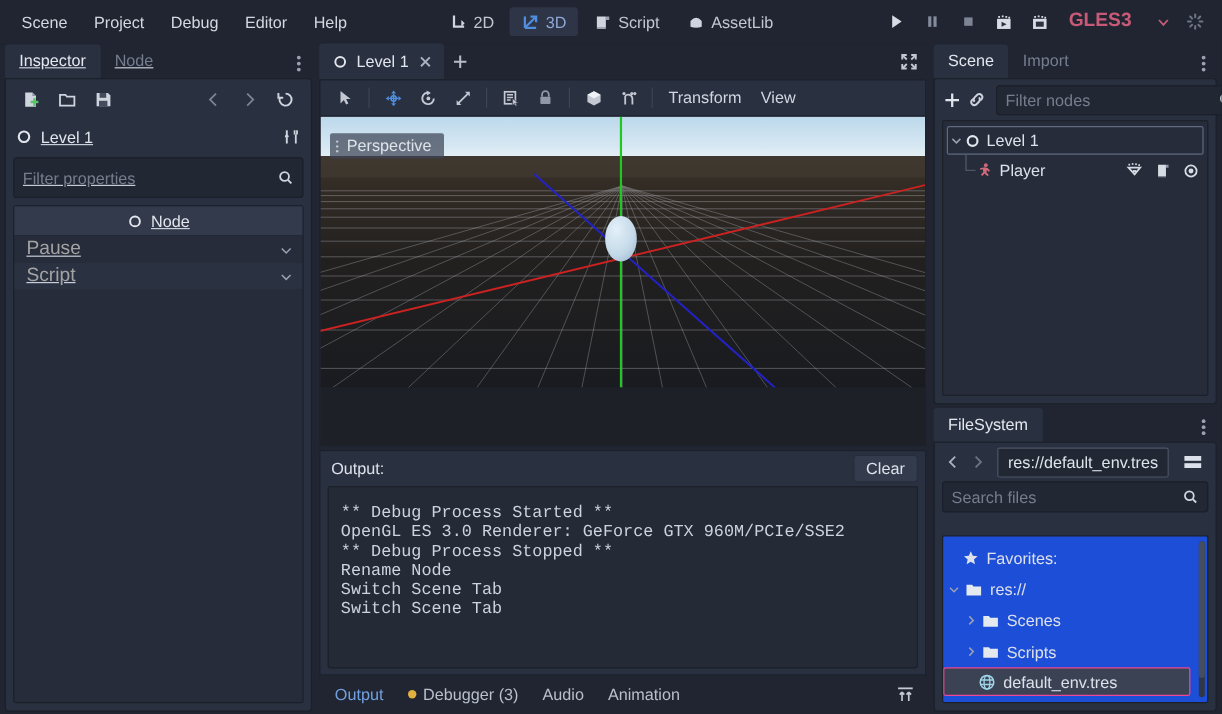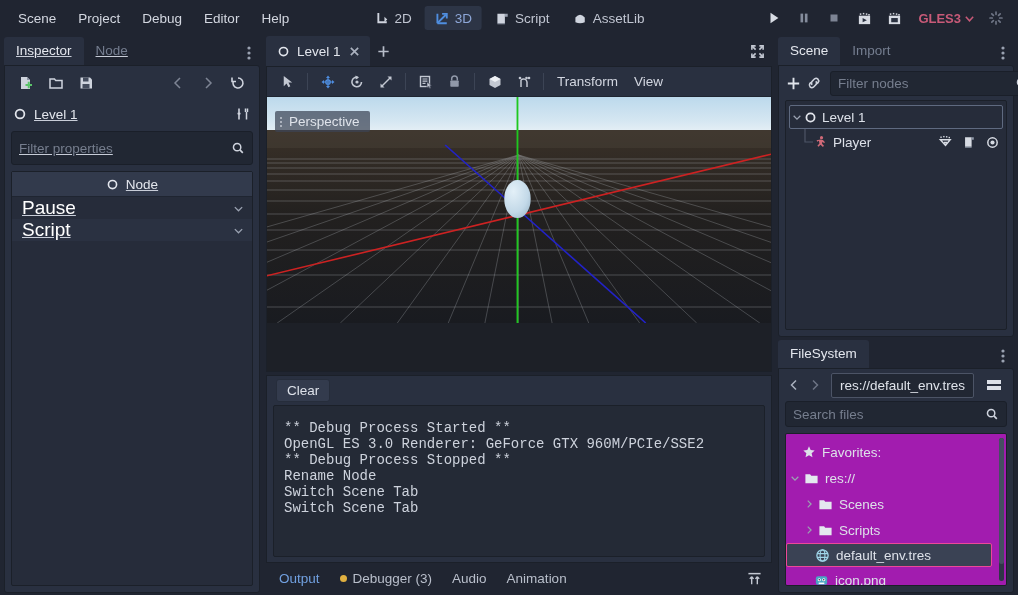--- a/index.html
+++ b/index.html
@@ -41,22 +41,22 @@
 
   .right-group {
     margin-left: auto; display: flex; align-items: center;
     gap: 2px; padding-right: 8px;
   }
   .tool-btn {
     width: 28px; height: 26px; display: flex; align-items: center; justify-content: center;
     border-radius: 3px;
   }
   .gles {
-    color: #c85a78; font-size: 13px; font-weight: bold;
-    padding: 3px 5px 3px 8px; display: flex; align-items: center; gap: 3px;
+    color: #c85a78; font-size: 16px; font-weight: bold;
+    padding: 3px 5px 3px 8px; display: flex; align-items: center; gap: 21px;
   }
 
   
   .main { flex: 1; display: flex; min-height: 0; padding: 0 0 2px 0; gap: 0; }
 
   
   .panel-tabs {
     display: flex; align-items: flex-end; height: 29px;
     background: #202531; position: relative;
   }
@@ -108,21 +108,21 @@
     display: flex; flex-direction: column;
   }
   .prop-cat {
     height: 25px; background: #323a4c;
     display: flex; align-items: center; justify-content: center; gap: 7px;
     font-size: 13.5px; color: #e3e6ed;
     border-bottom: 1px solid #1f2531;
   }
   .prop-row {
     height: 22px; display: flex; align-items: center;
-    padding: 0 8px 0 10px; font-size: 19px; color: #ffffff;
+    padding: 0 8px 0 10px; font-size: 16px; color: #a3a3a3;
   }
   .prop-row:nth-child(odd) { background: #2a3141; }
   .prop-row .lbl { flex: 1; }
 
   
   .center-col {
     flex: 1; min-width: 0; display: flex; flex-direction: column;
     padding: 0 2px;
   }
   .scene-tabbar {
@@ -258,22 +258,22 @@
     margin: 0 6px 6px 6px; height: 26px;
     background: #212733; border: 1px solid #1a1f29; border-radius: 3px;
     display: flex; align-items: center; padding: 0 7px;
   }
   .fs-search input {
     flex: 1; background: transparent; border: none; outline: none;
     color: #cfd4de; font-family: "Liberation Sans", sans-serif; font-size: 13.5px;
   }
   .fs-search input::placeholder { color: #767e8e; }
   .fs-tree {
-    flex: 1; margin: 0 6px 6px 6px; min-height: 0;
-    background: #a21caf; border: 1px solid #1b2029; border-radius: 2px;
+    flex: 1; margin: 13px 6px 6px 6px; min-height: 0;
+    background: #1d4ed8; border: 1px solid #1b2029; border-radius: 2px;
     padding: 5px 0 0 0; overflow: hidden; position: relative;
   }
   .fr {
     height: 26px; display: flex; align-items: center; font-size: 13.5px; color: #dde1e9;
     padding-right: 8px;
   }
   .fr.selected { background: #3a4254; border: 1px solid #ec4899; border-radius: 2px; height: 24px; }
   .fr .arrow { width: 14px; text-align: center; color: #9aa2b1; font-size: 10px; }
   .fr .fname { margin-left: 6px; }
   .vscroll {
@@ -725,20 +725,21 @@
                 <i></i>
                 <i></i>
               </span>
             <span>Perspective</span>
           </div>
         </div>
       </div>
 
       <div class="output-panel">
         <div class="out-head">
+          <span class="ttl">Output:</span>
           <span class="clear-btn">Clear</span>
         </div>
         <div class="out-body"><span>** Debug Process Started **</span>
 <span>OpenGL ES 3.0 Renderer: GeForce GTX 960M/PCIe/SSE2</span>
 <span>** Debug Process Stopped **</span>
 <span>Rename Node</span>
 <span>Switch Scene Tab</span>
 <span>Switch Scene Tab</span></div>
       </div>
 

